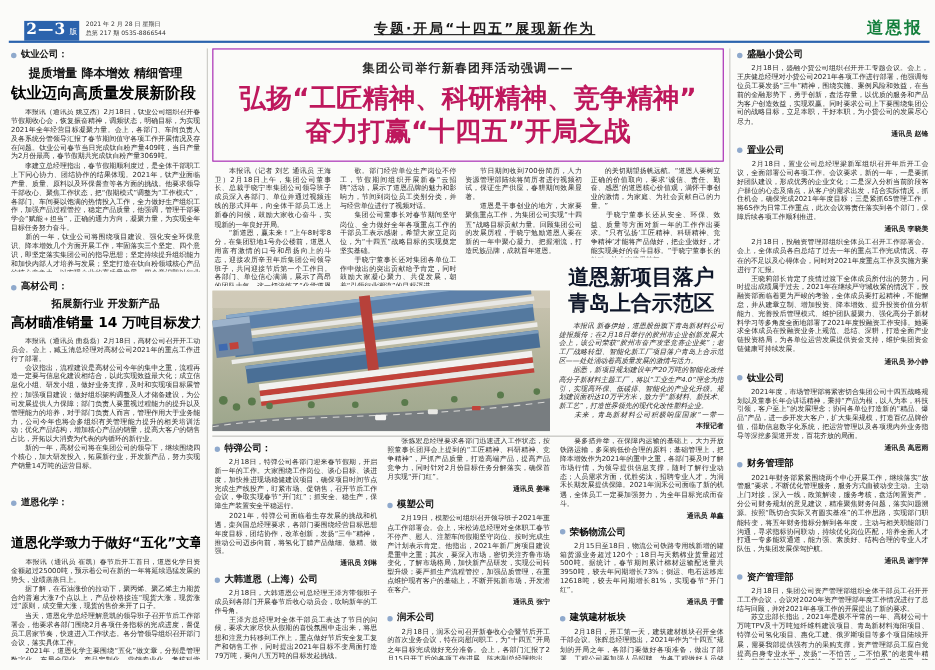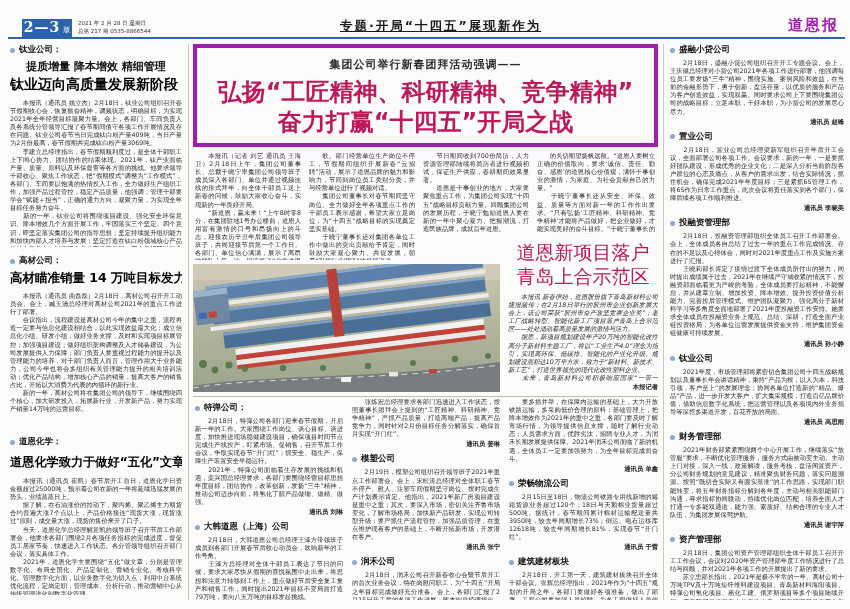--- a/index.html
+++ b/index.html
@@ -12,36 +12,36 @@
   .rule-blue{background:#2b63ad;height:2px;}
   .vline{width:1px;background:#c9c9c4;}
   .hline{height:1px;background:#bdbdb8;}
 
   
   .ed-box{background:#2b63ad;color:#fff;display:flex;align-items:baseline;justify-content:center;gap:3px;}
   .ed-num{font-family:"DejaVu Serif","Liberation Serif",serif;font-size:14px;font-weight:bold;letter-spacing:1px;}
   .ed-lab{font-size:7px;}
   .date-lines{font-size:5.5px;line-height:7.5px;color:#333;}
   .sec-title{font-size:12.5px;font-weight:bold;color:#1a1a1a;letter-spacing:2px;white-space:nowrap;}
-  .masthead{font-family:"DejaVu Serif","Liberation Serif",serif;font-size:15px;font-weight:bold;color:#a21caf;letter-spacing:2px;white-space:nowrap;}
+  .masthead{font-family:"DejaVu Serif","Liberation Serif",serif;font-size:15px;font-weight:bold;color:#15803d;letter-spacing:2px;white-space:nowrap;}
 
   
   .sec-h{font-size:8.5px;font-weight:bold;color:#111;display:flex;align-items:center;gap:4px;margin:0 0 3px 0;}
   .dot{width:5px;height:5px;border-radius:50%;background:#8fa9cc;flex:0 0 auto;}
   .kicker{text-align:center;font-weight:bold;color:#111;}
   .hl{font-weight:bold;color:#000;white-space:nowrap;overflow:hidden;}
   .body-txt{font-size:6.3px;line-height:8.1px;text-align:justify;color:#2a2a2a;white-space:pre-line;overflow:hidden;}
   .sig{text-align:right;font-size:6.3px;font-weight:bold;color:#222;margin:2px 0 4px 0;}
 
   
-  .hl-box{border:4px solid #a21caf;box-sizing:border-box;text-align:center;}
+  .hl-box{border:1px solid #a21caf;box-sizing:border-box;text-align:center;}
   .hl-box .kick{font-size:11px;font-weight:bold;color:#2a2a2a;margin-top:9px;letter-spacing:1px;}
   .hl-red{font-size:24px;font-weight:bold;color:#be185d;line-height:30px;white-space:nowrap;}
 
-  .feat-hl{font-size:19px;font-weight:normal;color:#be185d;line-height:24px;text-align:center;white-space:nowrap;}
+  .feat-hl{font-size:19px;font-weight:bold;color:#0f172a;line-height:24px;text-align:center;white-space:nowrap;}
   .feat-body{font-style:italic;}
 
   .col-stack{overflow:hidden;}
 </style>
 </head>
 <body>
 
 <div class="abs" style="left:8px;top:10px;width:837px;height:26px;">
   <div class="abs ed-box" style="left:14px;top:9px;width:50px;height:18px;">
     <span class="ed-num">2—3</span>
@@ -71,32 +71,33 @@
     <div class="body-txt" style="height:148px;">　　本报讯（通讯员 姚立杰）2月18日，钛业公司组织召开春节假期收心会，恢复振奋精神，调频状态，明确目标，为实现2021年全年经营目标凝聚力量。会上，各部门、车间负责人及各系统分管领导汇报了春节期间值守各项工作开展情况及存在问题。钛业公司春节当日完成钛白粉产量409吨，当日产量为2月份最高，春节假期共完成钛白粉产量3069吨。
 　　李建立总经理指出，春节假期顺利度过，是全体干部职工上下同心协力、团结协作的结果体现。2021年，钛产业面临产量、质量、原料以及环保督查等各方面的挑战。他要求领导干部收心、聚焦工作状态，把“假期模式”调整为“工作模式”，各部门、车间要以饱满的热情投入工作，全力做好生产组织工作，加强产品过程管控，稳定产品质量，他强调，管理干部要学会“赋能＋担当”，正确的通力方向，凝聚力量，为实现全年目标任务努力奋斗。
 　　新的一年，钛业公司将围绕项目建设、强化安全环保意识、降本增效几个方面开展工作，牢固落实三个坚定、四个意识，即坚定落实集团公司的指导思想；坚定持续提升组织能力和加快内部人才培养与发展；坚定打造在钛白粉领域核心产品的核心竞争力，以实现企业的高质量发展。四个意识即以行业引领者的姿态深度调研“客户意识、产品意识、服务意识、地能意识”，全面迈向“提质增量、降本增效、精细管理”的新阶段。</div>
   </div>
 
   <div style="margin-top:8px;">
     <div class="sec-h">
       <span class="dot"></span>
       <span>高材公司：</span>
     </div>
+    <div class="kicker" style="font-size:9.5px;margin:3px 0 2px;">拓展新行业 开发新产品</div>
     <div class="hl" style="font-size:12.5px;margin-bottom:5px;">高材瞄准销量 14 万吨目标发力</div>
     <div class="body-txt" style="height:136px;">　　本报讯（通讯员 曲磊磊）2月18日，高材公司召开开工动员会。会上，臧玉清总经理对高材公司2021年的重点工作进行了部署。
 　　会议指出，流程建设是高材公司今年的集中之重，流程再造一定要与信息化建设相结合，以此实现效益最大化；成立信息化小组、研发小组，做好业务支撑，及时和实现项目标展管控；加强项目建设；做好组织架构调整及人才储备建设，为公司发展提供人力保障；部门负责人要重视过程能力的提升以及管理能力的培养，对于部门负责人而言，管理作用大于业务能力，公司今年也将会多组织有关管理能力提升的相关培训活动；优化产品结构，增加核心产品的销量，提高大客户的销售占比，开拓以大消费为代表的内循环的新行业。
 　　新的一年，高材公司将在集团公司的领导下，继续围绕四个核心，加大研发投入，拓展新行业，开发新产品，努力实现产销量14万吨的运营目标。</div>
   </div>
 
   <div style="margin-top:8px;">
     <div class="sec-h">
       <span class="dot"></span>
       <span>道恩化学：</span>
     </div>
-    <div class="hl" style="font-size:12.2px;margin:6px 0 6px;">道恩化学致力于做好“五化”文章</div>
+    <div class="hl" style="font-size:12.2px;margin:22px 0 6px;">道恩化学致力于做好“五化”文章</div>
     <div class="body-txt" style="height:118px;">　　本报讯（通讯员 崔凯）春节后开工首日，道恩化学日资金额超过25000吨，预示着公司在新的一年将延续迅猛发展的势头，业绩蒸蒸日上。
 　　据了解，在石油涨价的拉动下，聚丙烯、聚乙烯主力期货合约普遍大涨7个点以上，产品价格接连“现货大涨，现货涨过”原则，成交量大涨，现货的售价来开了口子。
 　　当天，道恩化学总经理解意凯的领导班子召开节后工作部署会，他要求各部门围绕2月各项任务指标的完成进度，督促员工居家节奏，快速进入工作状态。各分管领导组织召开部门会议，落实具体工作。
 　　2021年，道恩化学主要围绕“五化”做文章，分别是管理数字化、布局全国化、产品定制化、营销专业化、考核科学化。管理数字化方面，以业务数字化为切入点，利用中台系统优化流程，定岗定职，管理成本、分析行动，推动营销中心从传统管理进化到数字化管理。
 　　布局全国化方面，产品部实行产品垂直管理，以产品为中心，布局全国，服务中心以客户为中心，深耕客户，区域公司整合当地上游资源。产品定制化方面，深度挖掘客户需求，把定制机制做强做大。营销专业化方面，打造专业化的营销团队，加强产品知识学习，营销岗向销售工程师转变。考核科学化方面，以销号为最基本考核单位，优化考核，打破大锅饭。</div>
   </div>
 </div>
 
 <div class="abs hl-box" style="left:193px;top:44px;width:465px;height:103px;">
   <div class="kick">集团公司举行新春团拜活动强调——</div>
@@ -245,24 +246,20 @@
   <div>
     <div class="sec-h">
       <span class="dot"></span>
       <span>置业公司</span>
     </div>
     <div class="body-txt">　　2月18日，置业公司总经理梁新军组织召开年后开工会议，全面部署公司各项工作。会议要求，新的一年，一是要抓好团队建设，形成优秀的企业文化；二是深入分析当前阶段客户群位的心态及痛点，从客户的需求出发，结合实际情况，抓住机会，确保完成2021年年度目标；三是紧抓6S管理工作，将6S作为日常工作重点，此次会议将责任落实到各个部门，保障后续各项工作顺利推进。</div>
     <div class="sig">通讯员 李晓美</div>
   </div>
 
   <div>
-    <div class="sec-h">
-      <span class="dot"></span>
-      <span>投融资管理部</span>
-    </div>
     <div class="body-txt">　　2月18日，投融资管理部组织全体员工召开工作部署会。会上，全体成员各自总结了过去一年的重点工作完成情况、存在的不足以及心得体会，同时对2021年度重点工作及实施方案进行了汇报。
 　　王晓莉部长肯定了疫情过渡下全体成员所付出的努力，同时提出成绩属于过去，2021年在继续严守城收紧的情况下，投融资部面临着更为严峻的考验，全体成员要打起精神，不能懈怠，并从建章立制、增加投资、降本增效、提升投资价值分析能力、完善投后管理模式、维护团队凝聚力、强化高分子新材料学习等多角度全面地部署了2021年度投融资工作安排。她要求全体成员在投融资业务上规范、总结、深耕，打造全面产业链投资格局，为各单位运营发展提供资金支持，维护集团资金链健康可持续发展。</div>
     <div class="sig">通讯员 孙小静</div>
   </div>
 
   <div>
     <div class="sec-h">
       <span class="dot"></span>
       <span>钛业公司</span>
     </div>

